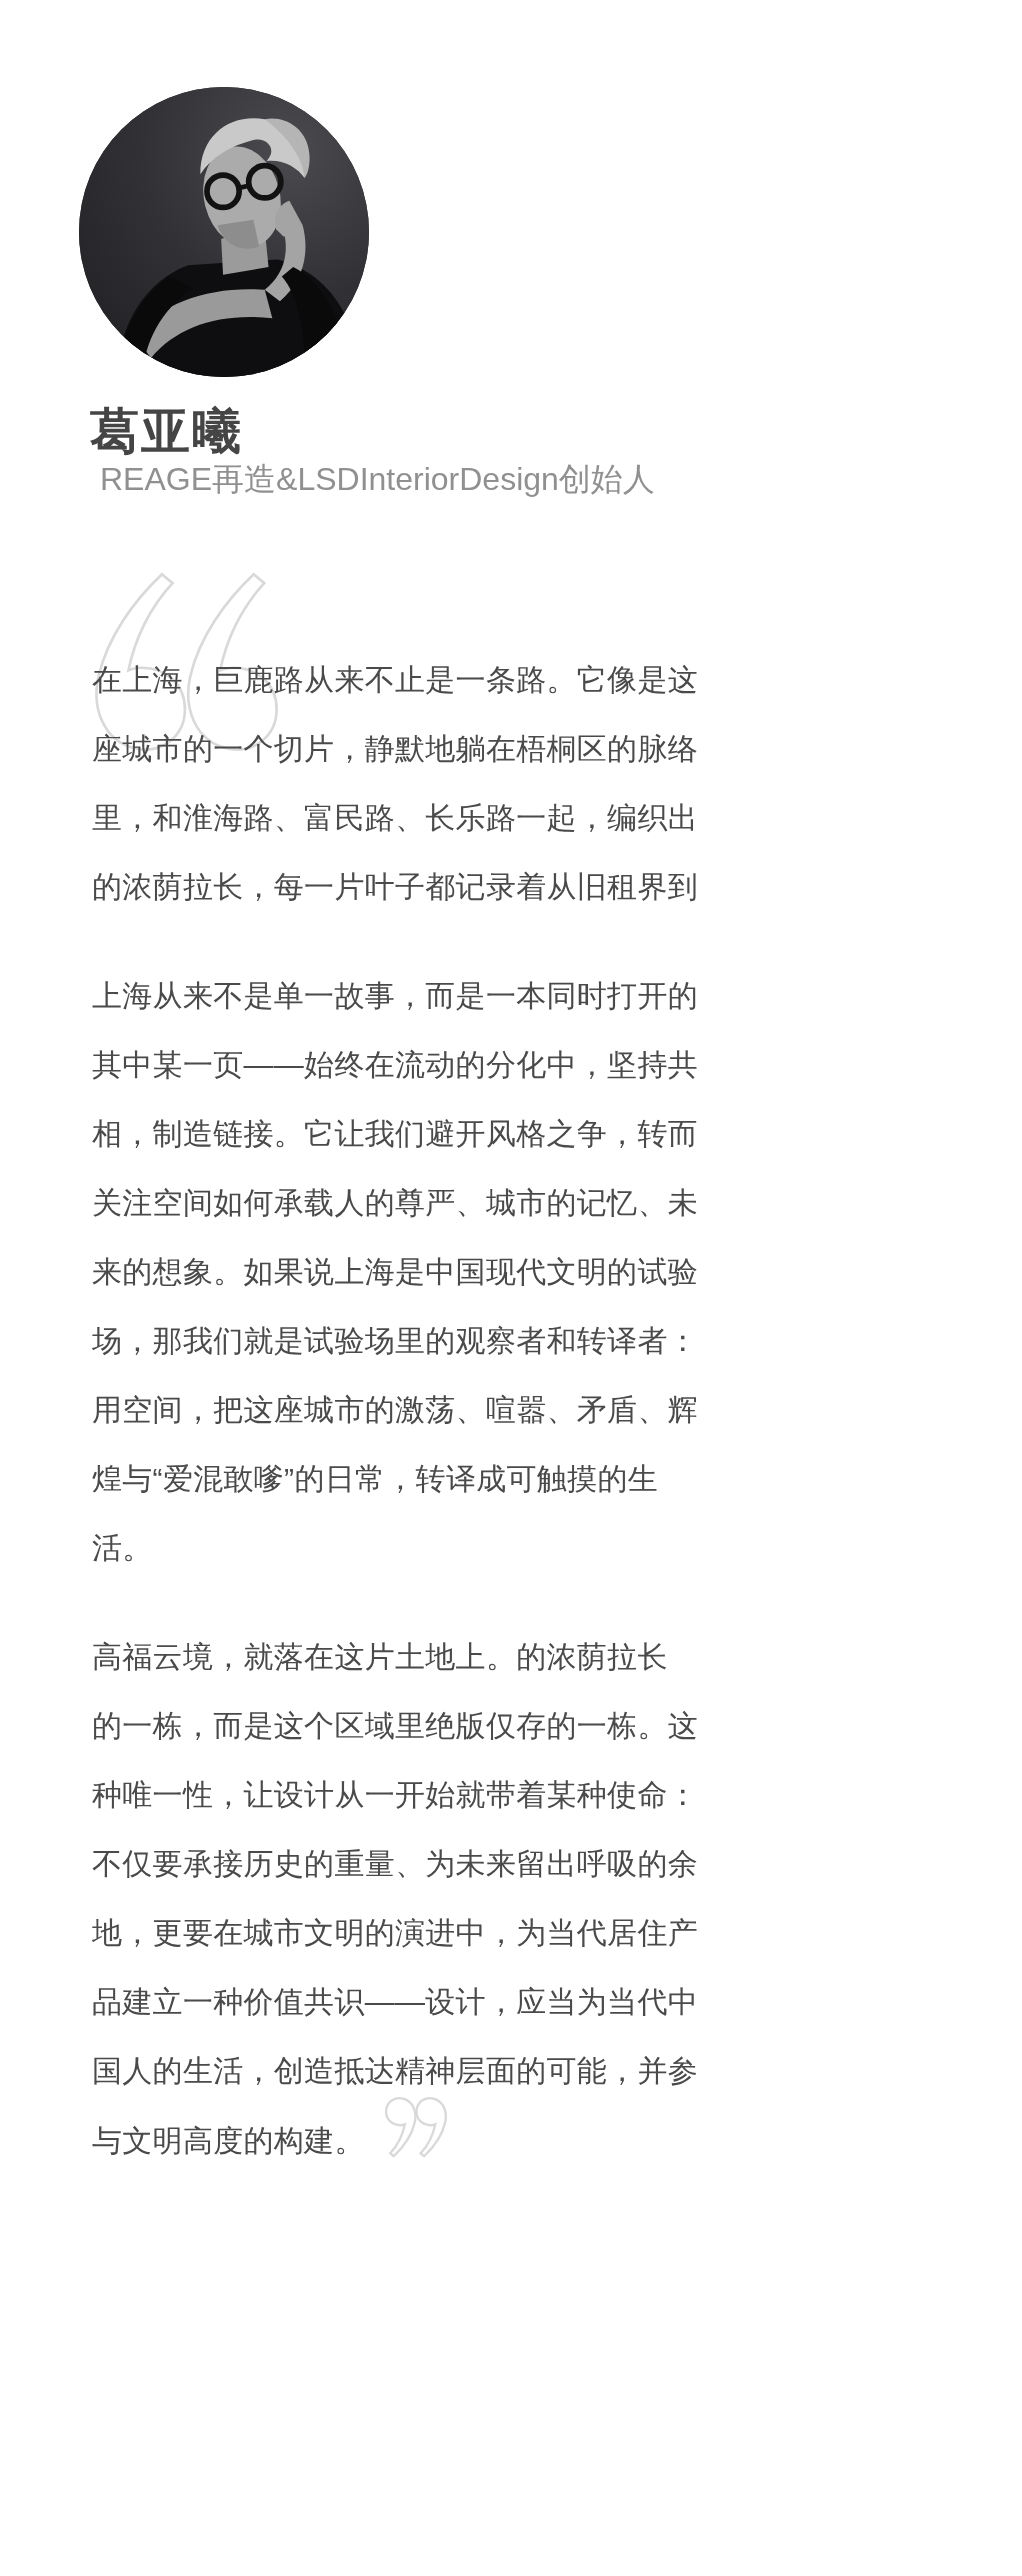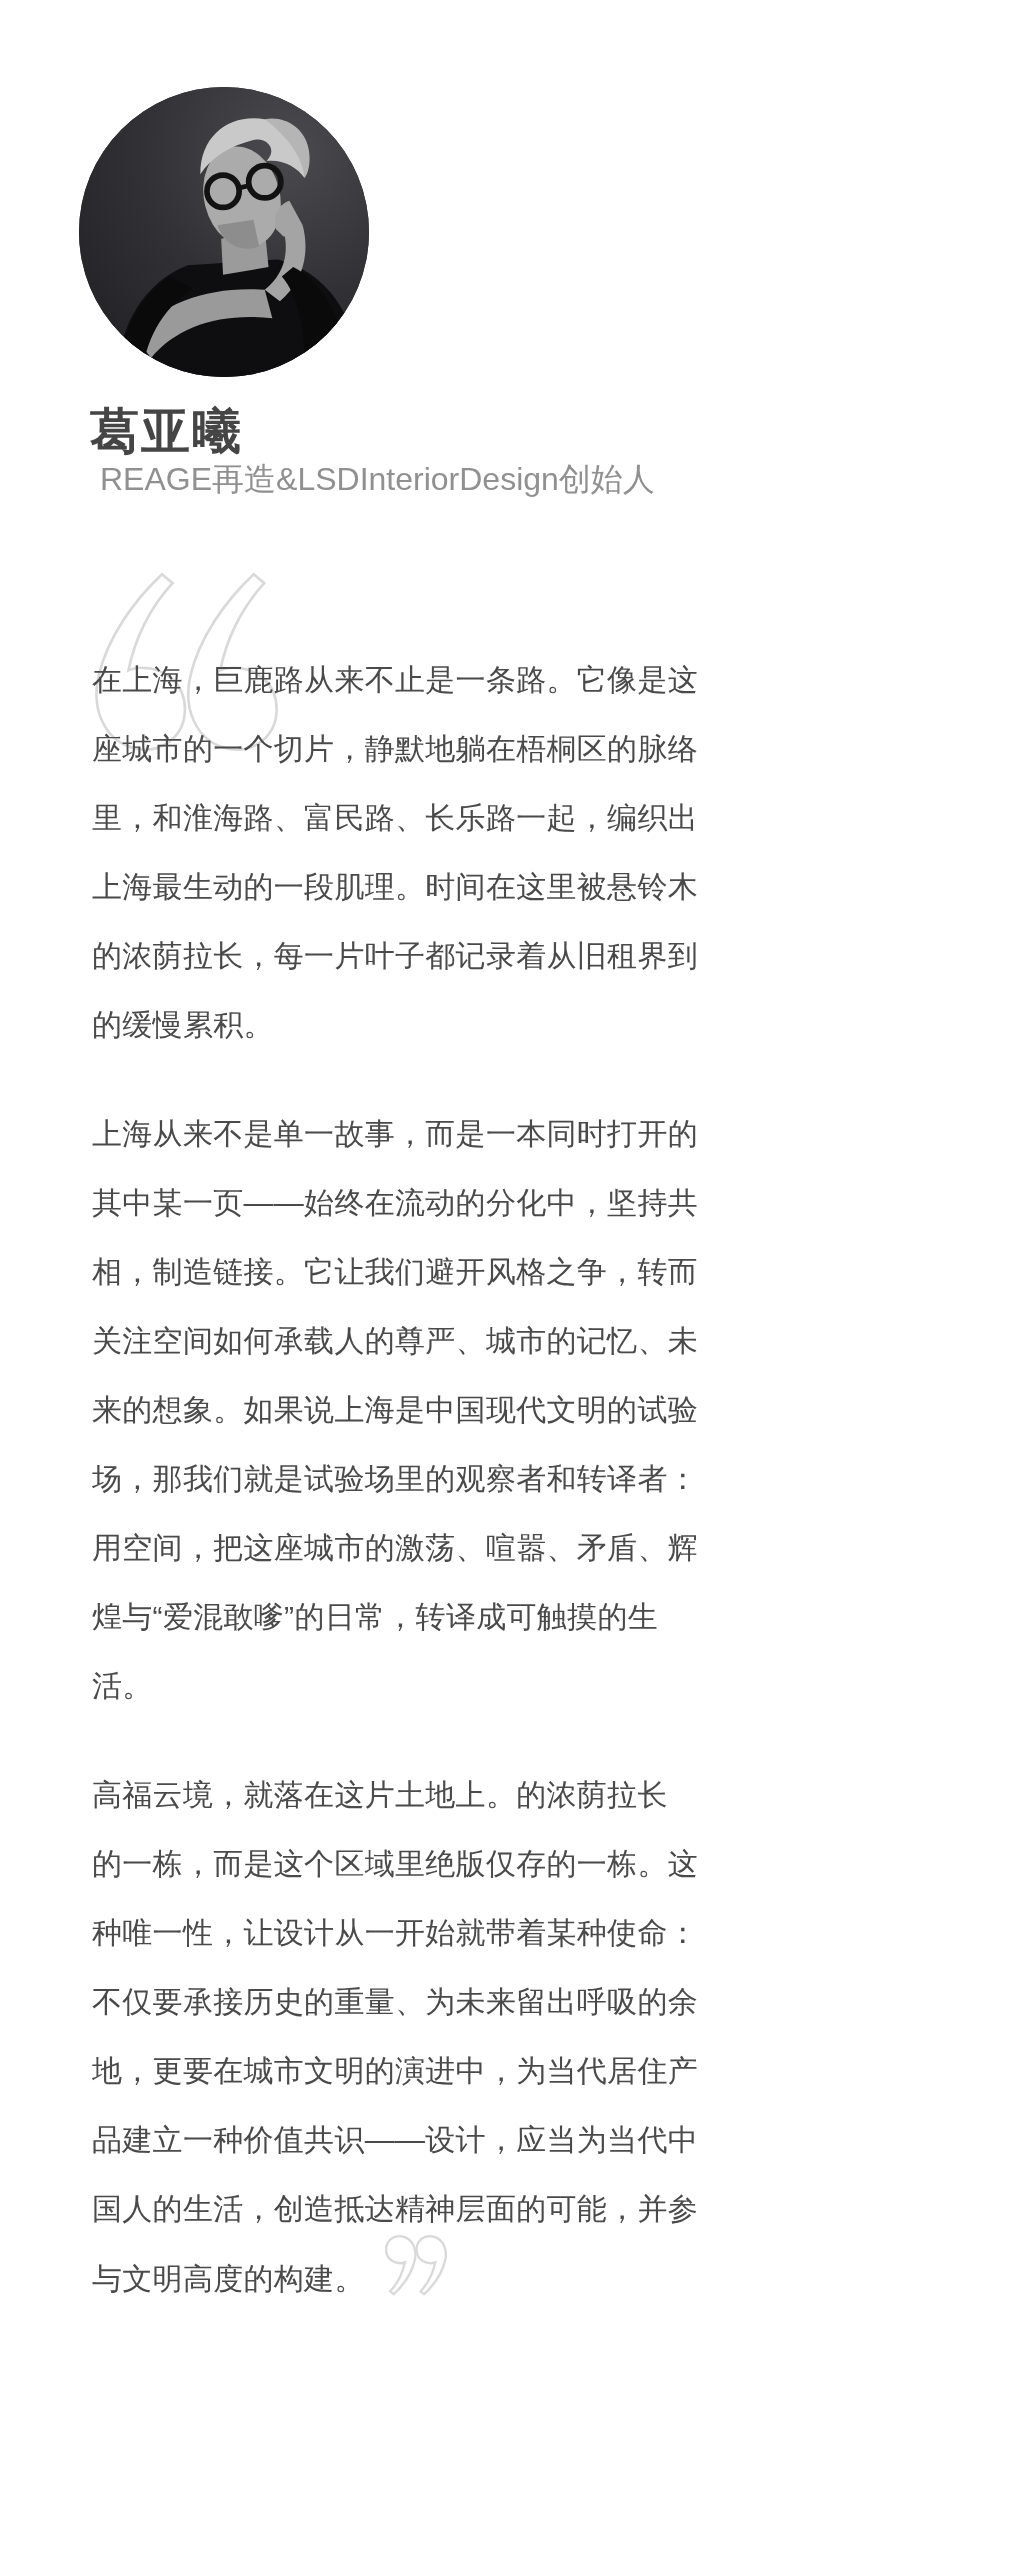--- a/index.html
+++ b/index.html
@@ -129,23 +129,21 @@
         <path d="M204,6 C172,36 142,78 132,122 C124,158 138,194 172,203 C204,211 230,189 230,159 C230,131 209,112 181,112 C175,112 170,113 166,115 C173,80 190,44 216,16 Z" transform="translate(-6 0)"></path>
       </g>
     </svg>
   </div>
 
   <div class="quote-text">
       <div class="para">
         <div class="line"><span>在上海，巨鹿路从来不止是一条路。它像是这</span></div>
         <div class="line"><span>座城市的一个切片，静默地躺在梧桐区的脉络</span></div>
         <div class="line"><span>里，和淮海路、富民路、长乐路一起，编织出</span></div>
-        <div class="line"><span>上海最生动的一段肌理。时间在这里被悬铃木</span></div>
         <div class="line"><span>的浓荫拉长，每一片叶子都记录着从旧租界到</span></div>
-        <div class="line"><span>的缓慢累积。</span></div>
       </div>
       <div class="para">
         <div class="line"><span>上海从来不是单一故事，而是一本同时打开的</span></div>
         <div class="line"><span>其中某一页——始终在流动的分化中，坚持共</span></div>
         <div class="line"><span>相，制造链接。它让我们避开风格之争，转而</span></div>
         <div class="line"><span>关注空间如何承载人的尊严、城市的记忆、未</span></div>
         <div class="line"><span>来的想象。如果说上海是中国现代文明的试验</span></div>
         <div class="line"><span>场，那我们就是试验场里的观察者和转译者：</span></div>
         <div class="line"><span>用空间，把这座城市的激荡、喧嚣、矛盾、辉</span></div>
         <div class="line"><span>煌与“爱混敢嗲”的日常，转译成可触摸的生</span></div>

